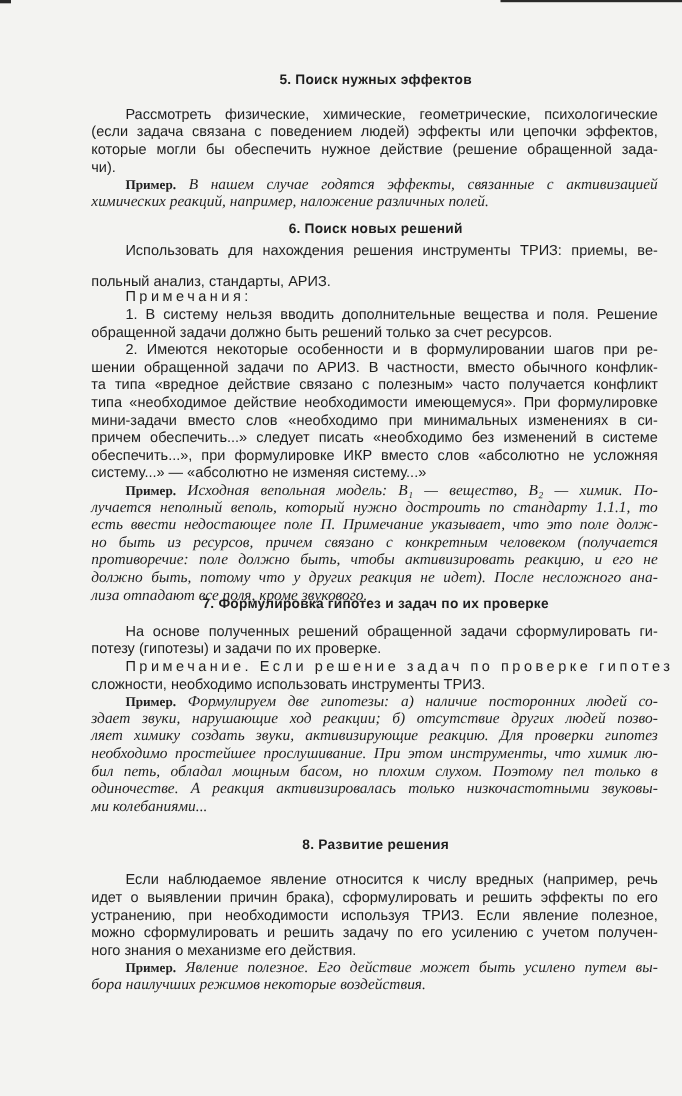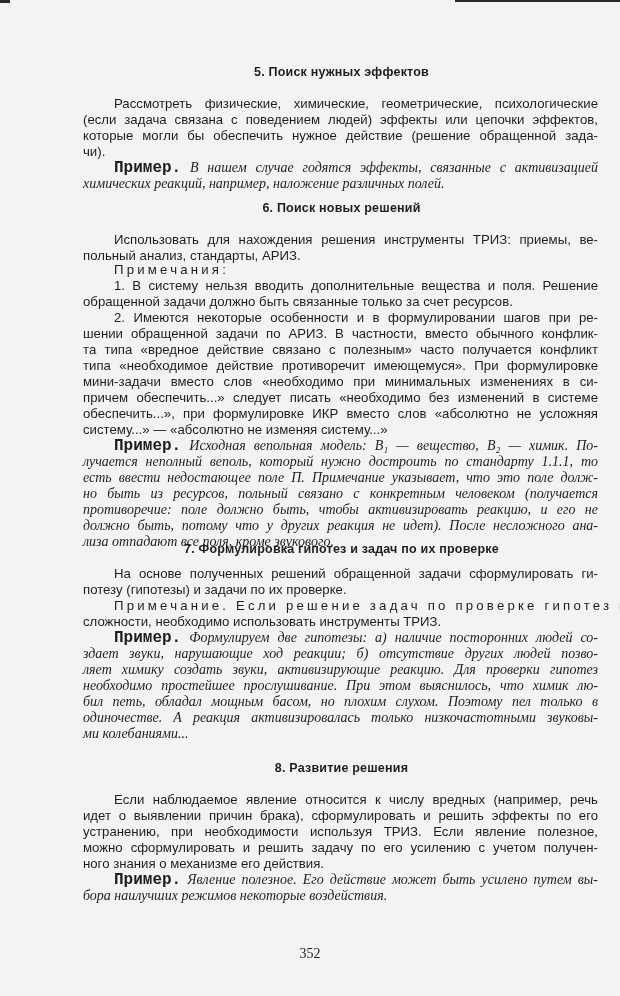--- a/index.html
+++ b/index.html
@@ -23,21 +23,21 @@
   .ln {
     position: absolute; left: 0; width: 515px;
     font-family: "Liberation Sans", "DejaVu Sans", sans-serif;
     font-size: 13.2px; line-height: 16px; height: 16px;
     white-space: nowrap;
     text-align: justify; text-align-last: justify;
   }
   .ln.last { text-align-last: left; }
   .ln.ind { padding-left: 31px; width: 484px; }
   .it { font-family: "Liberation Serif", "DejaVu Serif", serif; font-style: italic; font-size: 14px; }
-  .b { font-weight: bold; font-family: Liberation Mono, monospace; font-style: normal; font-size: 16px; }
+  .b { font-weight: bold; font-family: Liberation Serif, serif; font-style: normal; font-size: 12px; }
   .sp { letter-spacing: 3.2px; }
   .pagenum { position: absolute; top: 946px; left: 0; width: 620px; text-align: center; font-size: 14px; font-family: "Liberation Serif", "DejaVu Serif", serif; }
 </style>
 </head>
 <body>
 
 <div class="page">
   <div class="topleft"></div>
   <div class="topbar"></div>
 
@@ -45,58 +45,57 @@
 
     <h2 style="top:64px">5. Поиск нужных эффектов</h2>
     <div class="ln ind" style="top:96px">Рассмотреть физические, химические, геометрические, психологические</div>
     <div class="ln" style="top:112px">(если задача связана с поведением людей) эффекты или цепочки эффектов,</div>
     <div class="ln" style="top:128px">которые могли бы обеспечить нужное действие (решение обращенной зада-</div>
     <div class="ln last" style="top:144px">чи).</div>
     <div class="ln ind it" style="top:160px"><span class="b">Пример.</span> <span>В нашем случае годятся эффекты, связанные с активизацией</span></div>
     <div class="ln last it" style="top:176px">химических реакций, например, наложение различных полей.</div>
 
     <h2 style="top:200px">6. Поиск новых решений</h2>
-    <div class="ln ind" style="top:232px">Использовать для нахождения решения инструменты ТРИЗ: приемы, ве-</div>
+    <div class="ln ind" style="top:220px">Использовать для нахождения решения инструменты ТРИЗ: приемы, ве-</div>
     <div class="ln last" style="top:248px">польный анализ, стандарты, АРИЗ.</div>
     <div class="ln ind last sp" style="top:262px">Примечания:</div>
     <div class="ln ind" style="top:278px">1. В систему нельзя вводить дополнительные вещества и поля. Решение</div>
-    <div class="ln last" style="top:294px">обращенной задачи должно быть связанные только за счет ресурсов.</div>
+    <div class="ln last" style="top:294px">обращенной задачи должно быть решений только за счет ресурсов.</div>
     <div class="ln ind" style="top:310px">2. Имеются некоторые особенности и в формулировании шагов при ре-</div>
     <div class="ln" style="top:326px">шении обращенной задачи по АРИЗ. В частности, вместо обычного конфлик-</div>
     <div class="ln" style="top:342px">та типа «вредное действие связано с полезным» часто получается конфликт</div>
-    <div class="ln" style="top:358px">типа «необходимое действие противоречит имеющемуся». При формулировке</div>
+    <div class="ln" style="top:358px">типа «необходимое действие необходимости имеющемуся». При формулировке</div>
     <div class="ln" style="top:374px">мини-задачи вместо слов «необходимо при минимальных изменениях в си-</div>
     <div class="ln" style="top:390px">причем обеспечить...» следует писать «необходимо без изменений в системе</div>
     <div class="ln" style="top:406px">обеспечить...», при формулировке ИКР вместо слов «абсолютно не усложняя</div>
     <div class="ln last" style="top:422px">систему...» — «абсолютно не изменяя систему...»</div>
     <div class="ln ind it" style="top:438px"><span class="b">Пример.</span> <span>Исходная вепольная модель: B₁ — вещество, B₂ — химик. По-</span></div>
     <div class="ln it" style="top:454px">лучается неполный веполь, который нужно достроить по стандарту 1.1.1, то</div>
     <div class="ln it" style="top:470px">есть ввести недостающее поле П. Примечание указывает, что это поле долж-</div>
-    <div class="ln it" style="top:486px">но быть из ресурсов, польный связано с конкретным человеком (получается</div>
+    <div class="ln it" style="top:486px">но быть из ресурсов, причем связано с конкретным человеком (получается</div>
     <div class="ln it" style="top:502px">противоречие: поле должно быть, чтобы активизировать реакцию, и его не</div>
     <div class="ln it" style="top:518px">должно быть, потому что у других реакция не идет). После несложного ана-</div>
     <div class="ln last it" style="top:534px">лиза отпадают все поля, кроме звукового.</div>
 
     <h2 style="top:541px">7. Формулировка гипотез и задач по их проверке</h2>
     <div class="ln ind" style="top:566px">На основе полученных решений обращенной задачи сформулировать ги-</div>
     <div class="ln last" style="top:582px">потезу (гипотезы) и задачи по их проверке.</div>
     <div class="ln ind" style="top:598px"><span class="sp">Примечание. Если решение задач по проверке гипотез вызывает</span></div>
     <div class="ln last" style="top:614px">сложности, необходимо использовать инструменты ТРИЗ.</div>
     <div class="ln ind it" style="top:630px"><span class="b">Пример.</span> <span>Формулируем две гипотезы: а) наличие посторонних людей со-</span></div>
     <div class="ln it" style="top:646px">здает звуки, нарушающие ход реакции; б) отсутствие других людей позво-</div>
     <div class="ln it" style="top:662px">ляет химику создать звуки, активизирующие реакцию. Для проверки гипотез</div>
-    <div class="ln it" style="top:678px">необходимо простейшее прослушивание. При этом выяснилось, что химик лю-</div>
+    <div class="ln it" style="top:678px">необходимо простейшее прослушивание. При этом инструменты, что химик лю-</div>
     <div class="ln it" style="top:694px">бил петь, обладал мощным басом, но плохим слухом. Поэтому пел только в</div>
     <div class="ln it" style="top:710px">одиночестве. А реакция активизировалась только низкочастотными звуковы-</div>
     <div class="ln last it" style="top:726px">ми колебаниями...</div>
 
     <h2 style="top:760px">8. Развитие решения</h2>
     <div class="ln ind" style="top:792px">Если наблюдаемое явление относится к числу вредных (например, речь</div>
     <div class="ln" style="top:808px">идет о выявлении причин брака), сформулировать и решить эффекты по его</div>
     <div class="ln" style="top:824px">устранению, при необходимости используя ТРИЗ. Если явление полезное,</div>
     <div class="ln" style="top:840px">можно сформулировать и решить задачу по его усилению с учетом получен-</div>
     <div class="ln last" style="top:856px">ного знания о механизме его действия.</div>
     <div class="ln ind it" style="top:872px"><span class="b">Пример.</span> <span>Явление полезное. Его действие может быть усилено путем вы-</span></div>
     <div class="ln last it" style="top:888px">бора наилучших режимов некоторые воздействия.</div>
   </div>
 
-  <div class="pagenum">352</div>
 </div>
 
 </body></html>

